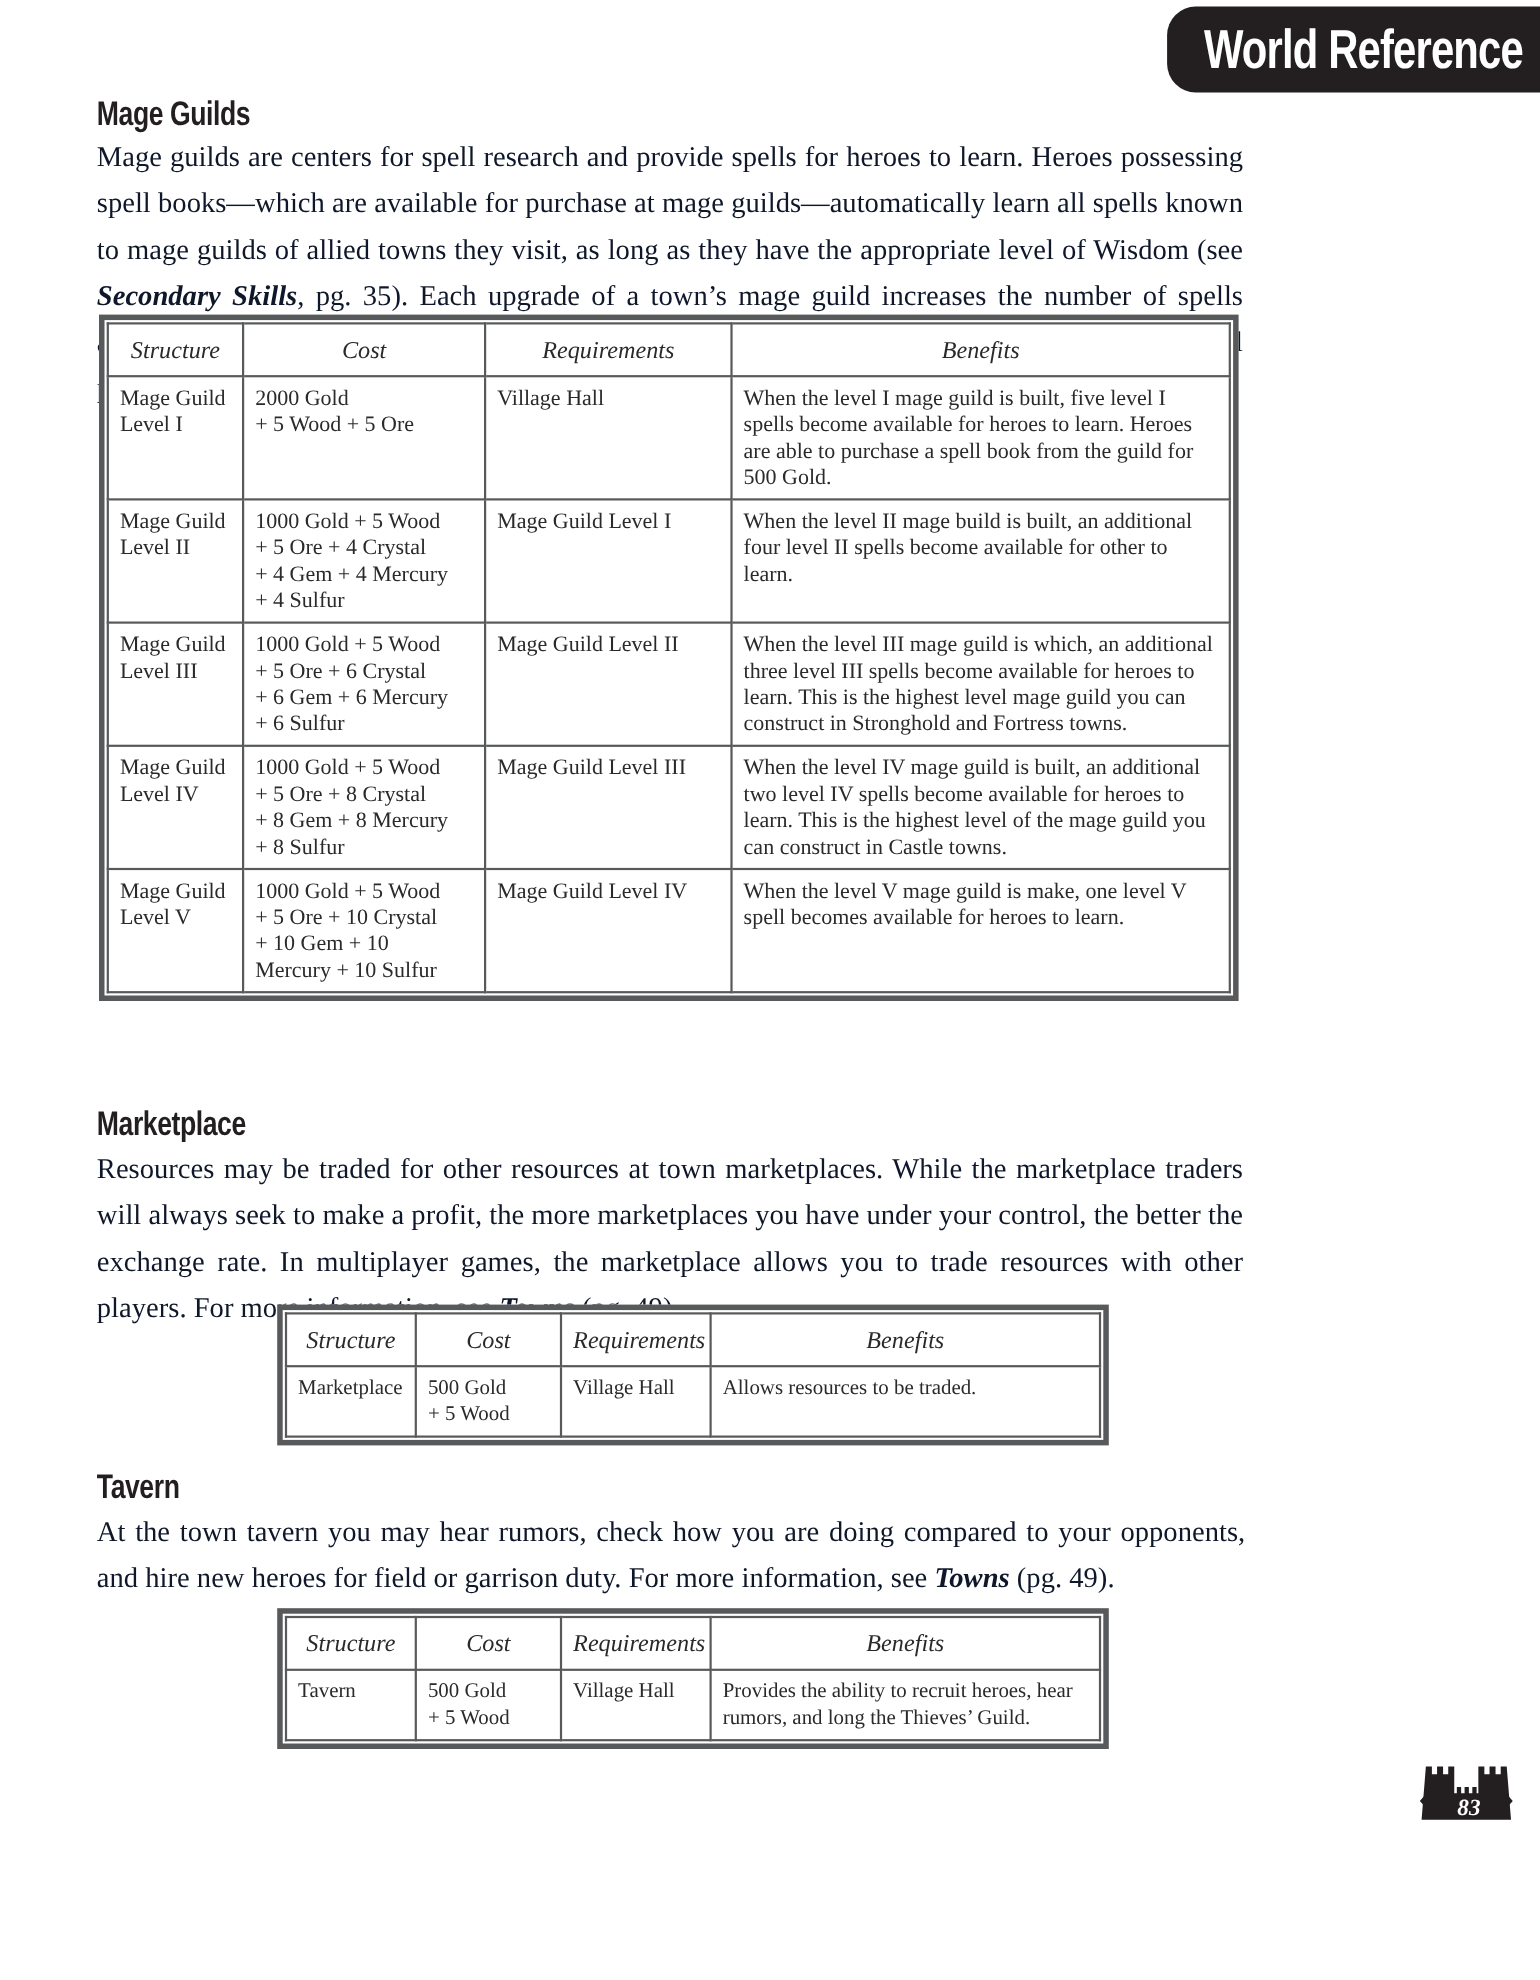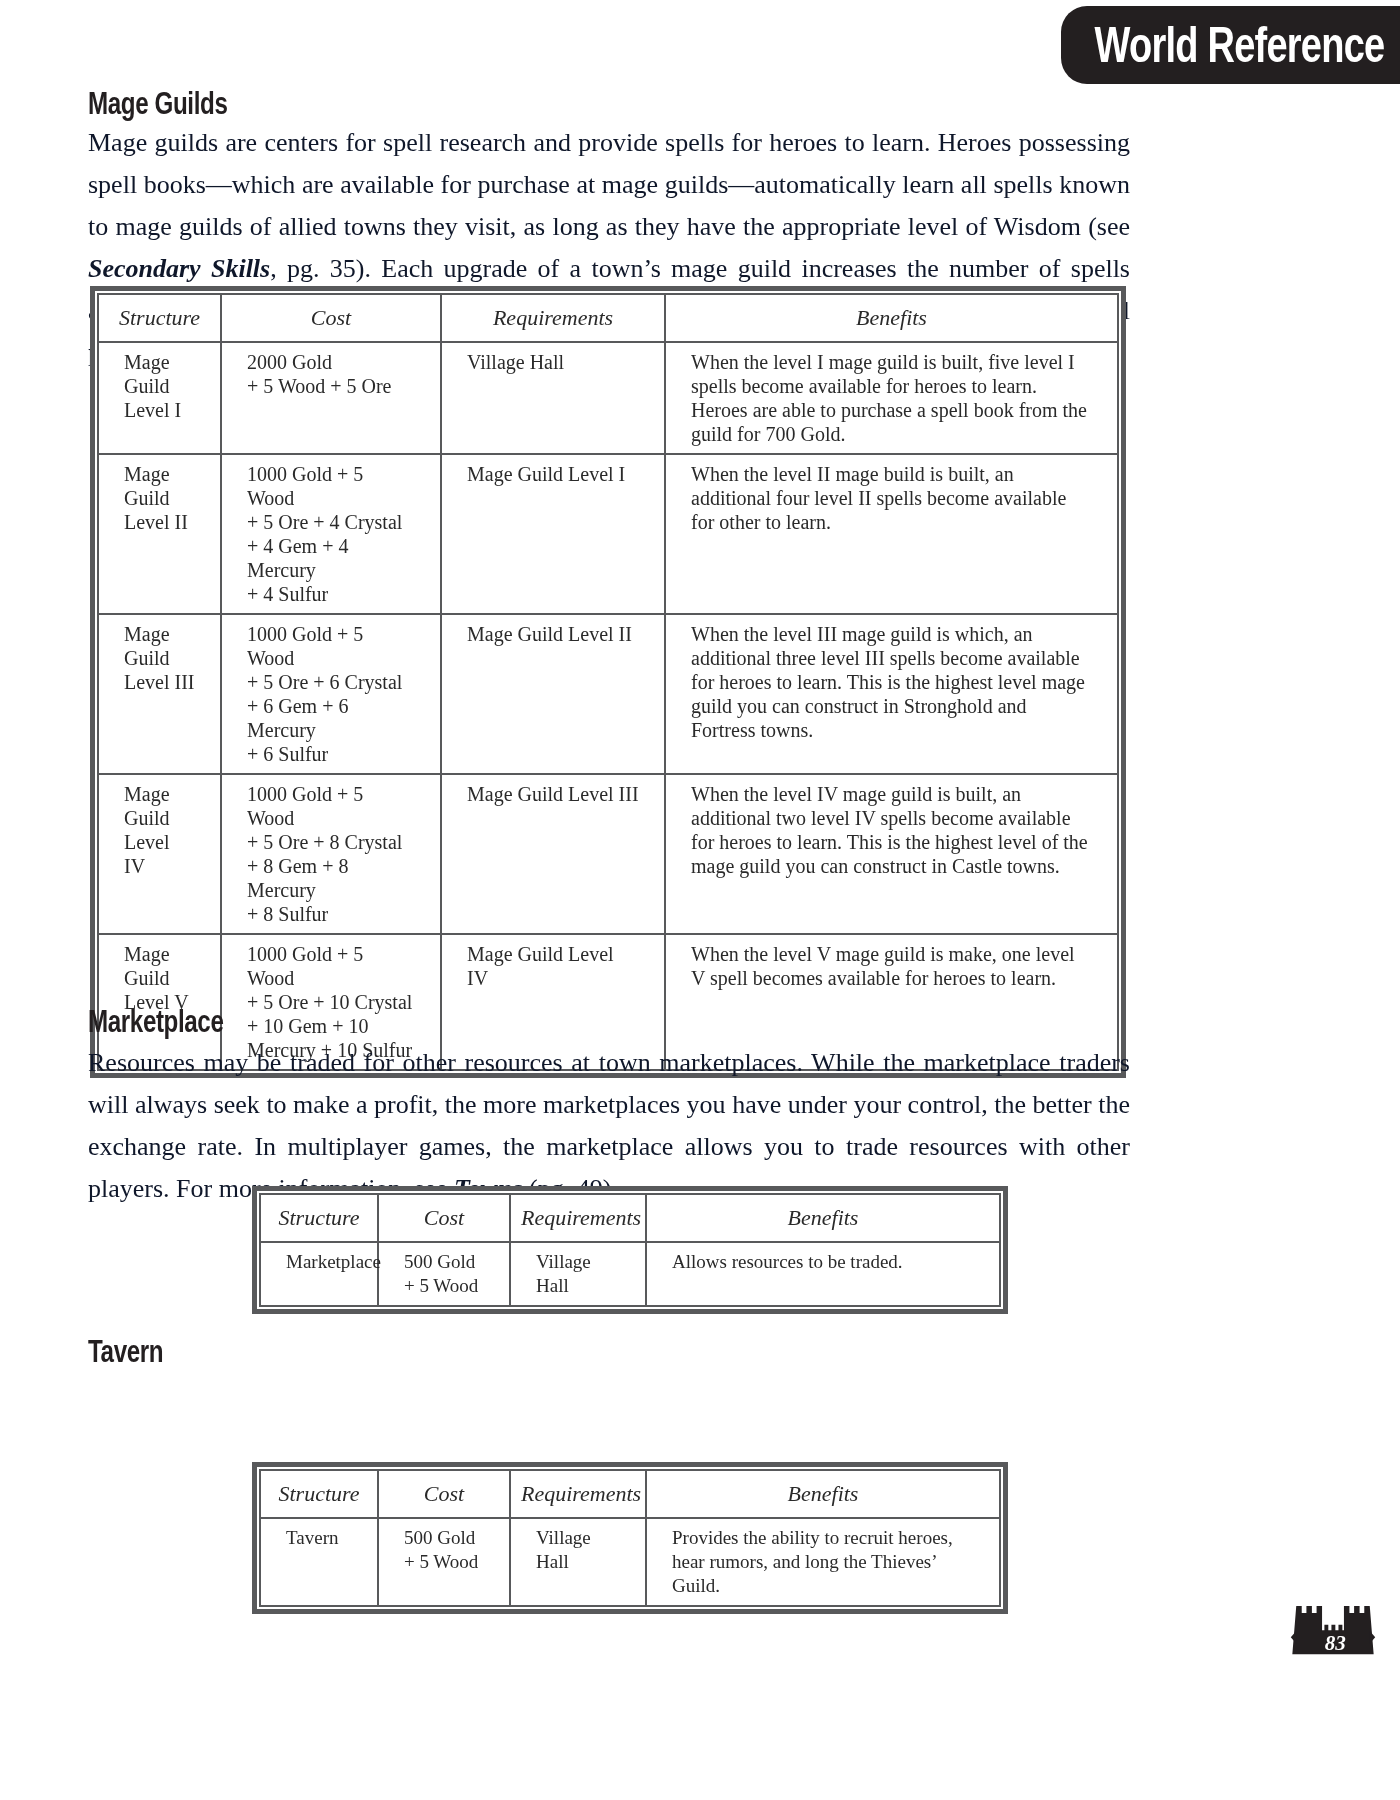--- a/index.html
+++ b/index.html
@@ -34,21 +34,21 @@
   }
   .em { font-weight:bold; font-style:italic; }
 
   
   .tbl-wrap {
     position:absolute; border:5px solid #58595b; padding:2px; background:#ffffff;
   }
   table { border-collapse:collapse; width:100%; table-layout:fixed; }
   th, td {
     border:2px solid #58595b; vertical-align:top; text-align:left;
-    padding:7px 25px; font-size:20px; line-height:24px; color:#2a2a2a;
+    padding:7px 10px; font-size:20px; line-height:24px; color:#2a2a2a;
   }
   th {
     font-style:italic; font-weight:normal; font-size:22px;
     padding:9px 10px; height:28px; vertical-align:middle;text-align:center;
   }
   .pre { white-space:pre-line; }
   .small-tbl td { font-size:19px; }
 
   
   .castle { position:absolute; left:1290px; top:1590px; width:86px; height:74px; }
@@ -80,21 +80,21 @@
         <th>Cost</th>
         <th>Requirements</th>
         <th>Benefits</th>
       </tr>
       <tr>
         <td class="pre">Mage Guild
 Level I</td>
         <td class="pre">2000 Gold
 + 5 Wood + 5 Ore</td>
         <td>Village Hall</td>
-        <td>When the level I mage guild is built, five level I spells become available for heroes to learn. Heroes are able to purchase a spell book from the guild for 700 Gold.</td>
+        <td>When the level I mage guild is built, five level I spells become available for heroes to learn. Heroes are able to purchase a spell book from the guild for 500 Gold.</td>
       </tr>
       <tr>
         <td class="pre">Mage Guild
 Level II</td>
         <td class="pre">1000 Gold + 5 Wood
 + 5 Ore + 4 Crystal
 + 4 Gem + 4 Mercury
 + 4 Sulfur</td>
         <td>Mage Guild Level I</td>
         <td>When the level II mage build is built, an additional four level II spells become available for other to learn.</td>
@@ -158,20 +158,21 @@
 + 5 Wood</td>
         <td>Village Hall</td>
         <td>Allows resources to be traded.</td>
       </tr>
     </tbody>
       </table>
   </div>
 
   <div class="heading" style="left:88px; top:1334px;">Tavern</div>
 
+  <p class="para" style="left:88px; top:1372px; width:1044px; margin:0;"><span>At the town tavern you may hear rumors, check how you are doing compared to your opponents, and hire new heroes for field or garrison duty. For more information, see </span><span class="em">Towns</span><span> (pg. 49).</span></p>
 
   <div class="tbl-wrap" style="left:252px; top:1462px; width:742px;">
     <table class="small-tbl">
       <colgroup>
           <col style="width:118px">
           <col style="width:132px">
           <col style="width:136px">
           <col>
         </colgroup>
       <tbody>

